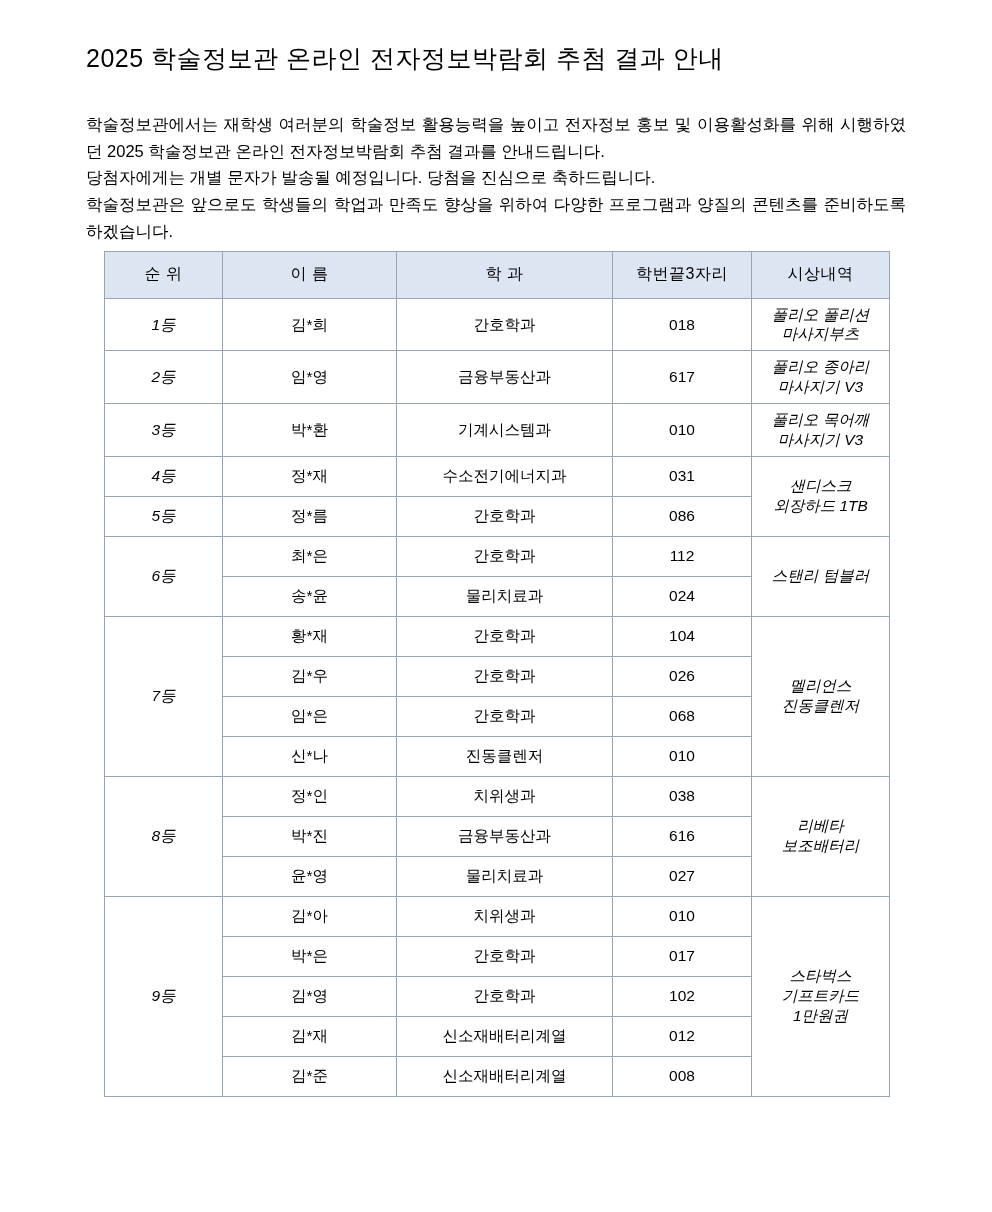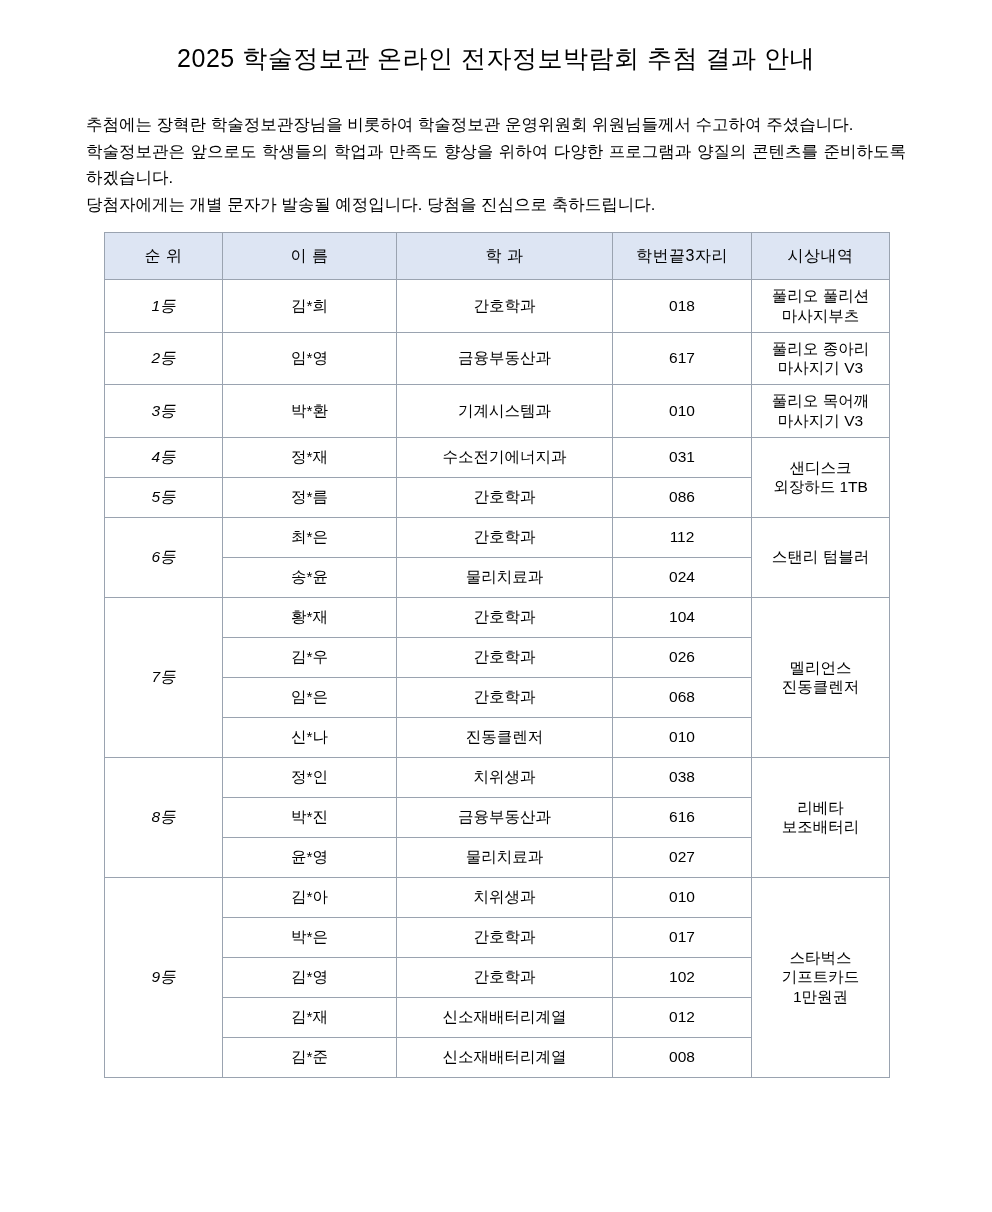--- a/index.html
+++ b/index.html
@@ -15,21 +15,20 @@
     -webkit-font-smoothing: antialiased;
   }
   .page {
     position: relative;
     width: 992px;
     height: 1212px;
     box-sizing: border-box;
     padding: 30px 86px 0 86px;
   }
   .doc-title {
-    text-align: center;
     font-size: 25px;
     letter-spacing: 0.5px;
     margin: 12px 0 4px 0;
     font-weight: normal;
     white-space: nowrap;
   }
   .intro {
     margin-top: 36px;
     font-size: 16.5px;
     line-height: 1.62;
@@ -45,21 +44,21 @@
   .section-head {
     margin-top: 30px;
     font-size: 16.5px;
     font-weight: bold;
     padding-left: 6px;
   }
   .arrow {
     font-size: 15px;
   }
   table.winners {
-    margin-top: 14px;
+    margin-top: 6px;
     margin-left: 18px;
     border-collapse: collapse;
     width: 785px;
     table-layout: fixed;
   }
   table.winners th, table.winners td {
     border: 1px solid #9aa3b0;
     text-align: center;
     vertical-align: middle;
     font-size: 15.5px;
@@ -72,34 +71,34 @@
     height: 34px;
     font-size: 16px;
     letter-spacing: 0.5px;
   }
   col.c-rank { width: 118px; }
   col.c-name { width: 174px; }
   col.c-dept { width: 216px; }
   col.c-sid  { width: 139px; }
   col.c-prize{ width: 138px; }
   td.rank { font-size: 15.5px; font-style: italic; }
-  td.prize { line-height: 1.3; }
+  td.prize { line-height: 1.3; font-style: italic; }
   .rowcell { height: 40px; }
 </style>
 </head>
 <body>
 
 <div class="page">
 
   <h1 class="doc-title">2025 학술정보관 온라인 전자정보박람회 추첨 결과 안내</h1>
 
   <div class="intro">
-    <p>추첨에는 장혁란 학술정보관장님을 비롯하여 학술정보관 운영위원회 위원님들께서 수고하여 주셨습니다.</p>
+    <p>학술정보관에서는 재학생 여러분의 학술정보 활용능력을 높이고 전자정보 홍보 및 이용활성화를 위해 시행하였던 2025 학술정보관 온라인 전자정보박람회 추첨 결과를 안내드립니다.</p>
+    <p>당첨자에게는 개별 문자가 발송될 예정입니다. 당첨을 진심으로 축하드립니다.</p>
     <p>학술정보관은 앞으로도 학생들의 학업과 만족도 향상을 위하여 다양한 프로그램과 양질의 콘텐츠를 준비하도록 하겠습니다.</p>
-    <p>당첨자에게는 개별 문자가 발송될 예정입니다. 당첨을 진심으로 축하드립니다.</p>
   </div>
 
 
   <table class="winners">
     <colgroup>
       <col class="c-rank">
         <col class="c-name">
         <col class="c-dept">
         <col class="c-sid">
         <col class="c-prize">

